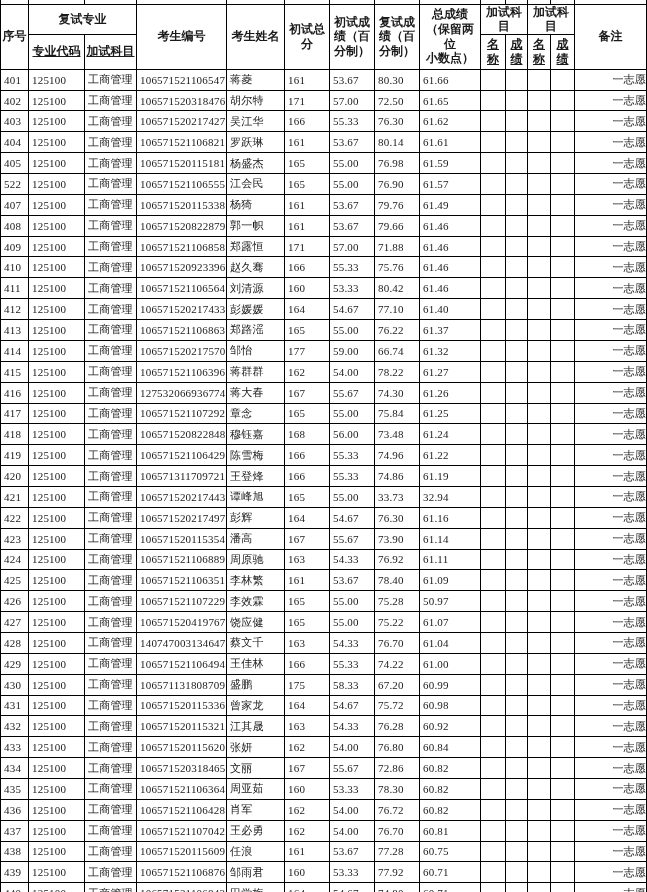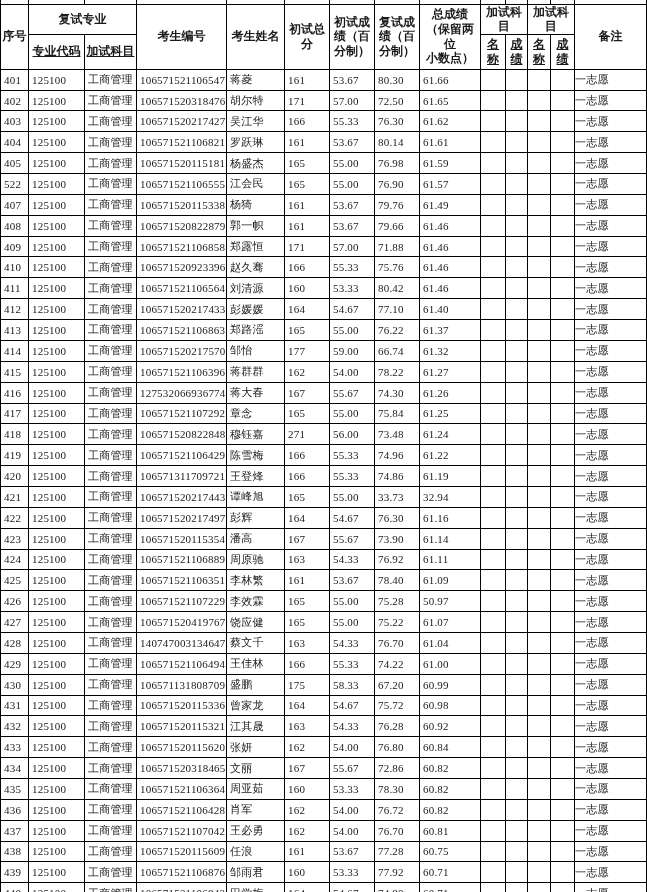--- a/index.html
+++ b/index.html
@@ -44,21 +44,21 @@
   tr.h1 { height: 17px; }
   tr.h2 { height: 35px; text-decoration: underline; }
   tbody tr.data-row { height: 20.87px; margin-left: 40px; }
   tbody td {
     font-size: 11px;
     vertical-align: middle;
     padding: 0 1px 0 3px;
     white-space: nowrap;
     letter-spacing: 0.2px;
   }
-  tbody td.c-remark { text-align: left; padding: 0; }
+  tbody td.c-remark { text-align: right; padding: 0; }
 </style>
 </head>
 <body>
 
 <table class="results">
   <colgroup>
     <col style="width:28px">
       <col style="width:56px">
       <col style="width:52px">
     <col style="width:90px">
@@ -413,21 +413,21 @@
         <td class="c-x2s"></td>
         <td class="c-remark">一志愿</td>
       </tr>
 
       <tr class="data-row">
         <td class="c-serial">418</td>
         <td class="c-code">125100</td>
         <td class="c-major">工商管理</td>
         <td class="c-id">106571520822848</td>
         <td class="c-name">穆钰嘉</td>
-        <td class="c-total">271</td>
+        <td class="c-total">168</td>
         <td class="c-ipct">56.00</td>
         <td class="c-rpct">73.48</td>
         <td class="c-score">61.24</td>
         <td class="c-x1n"></td>
         <td class="c-x1s"></td>
         <td class="c-x2n"></td>
         <td class="c-x2s"></td>
         <td class="c-remark">一志愿</td>
       </tr>
 

